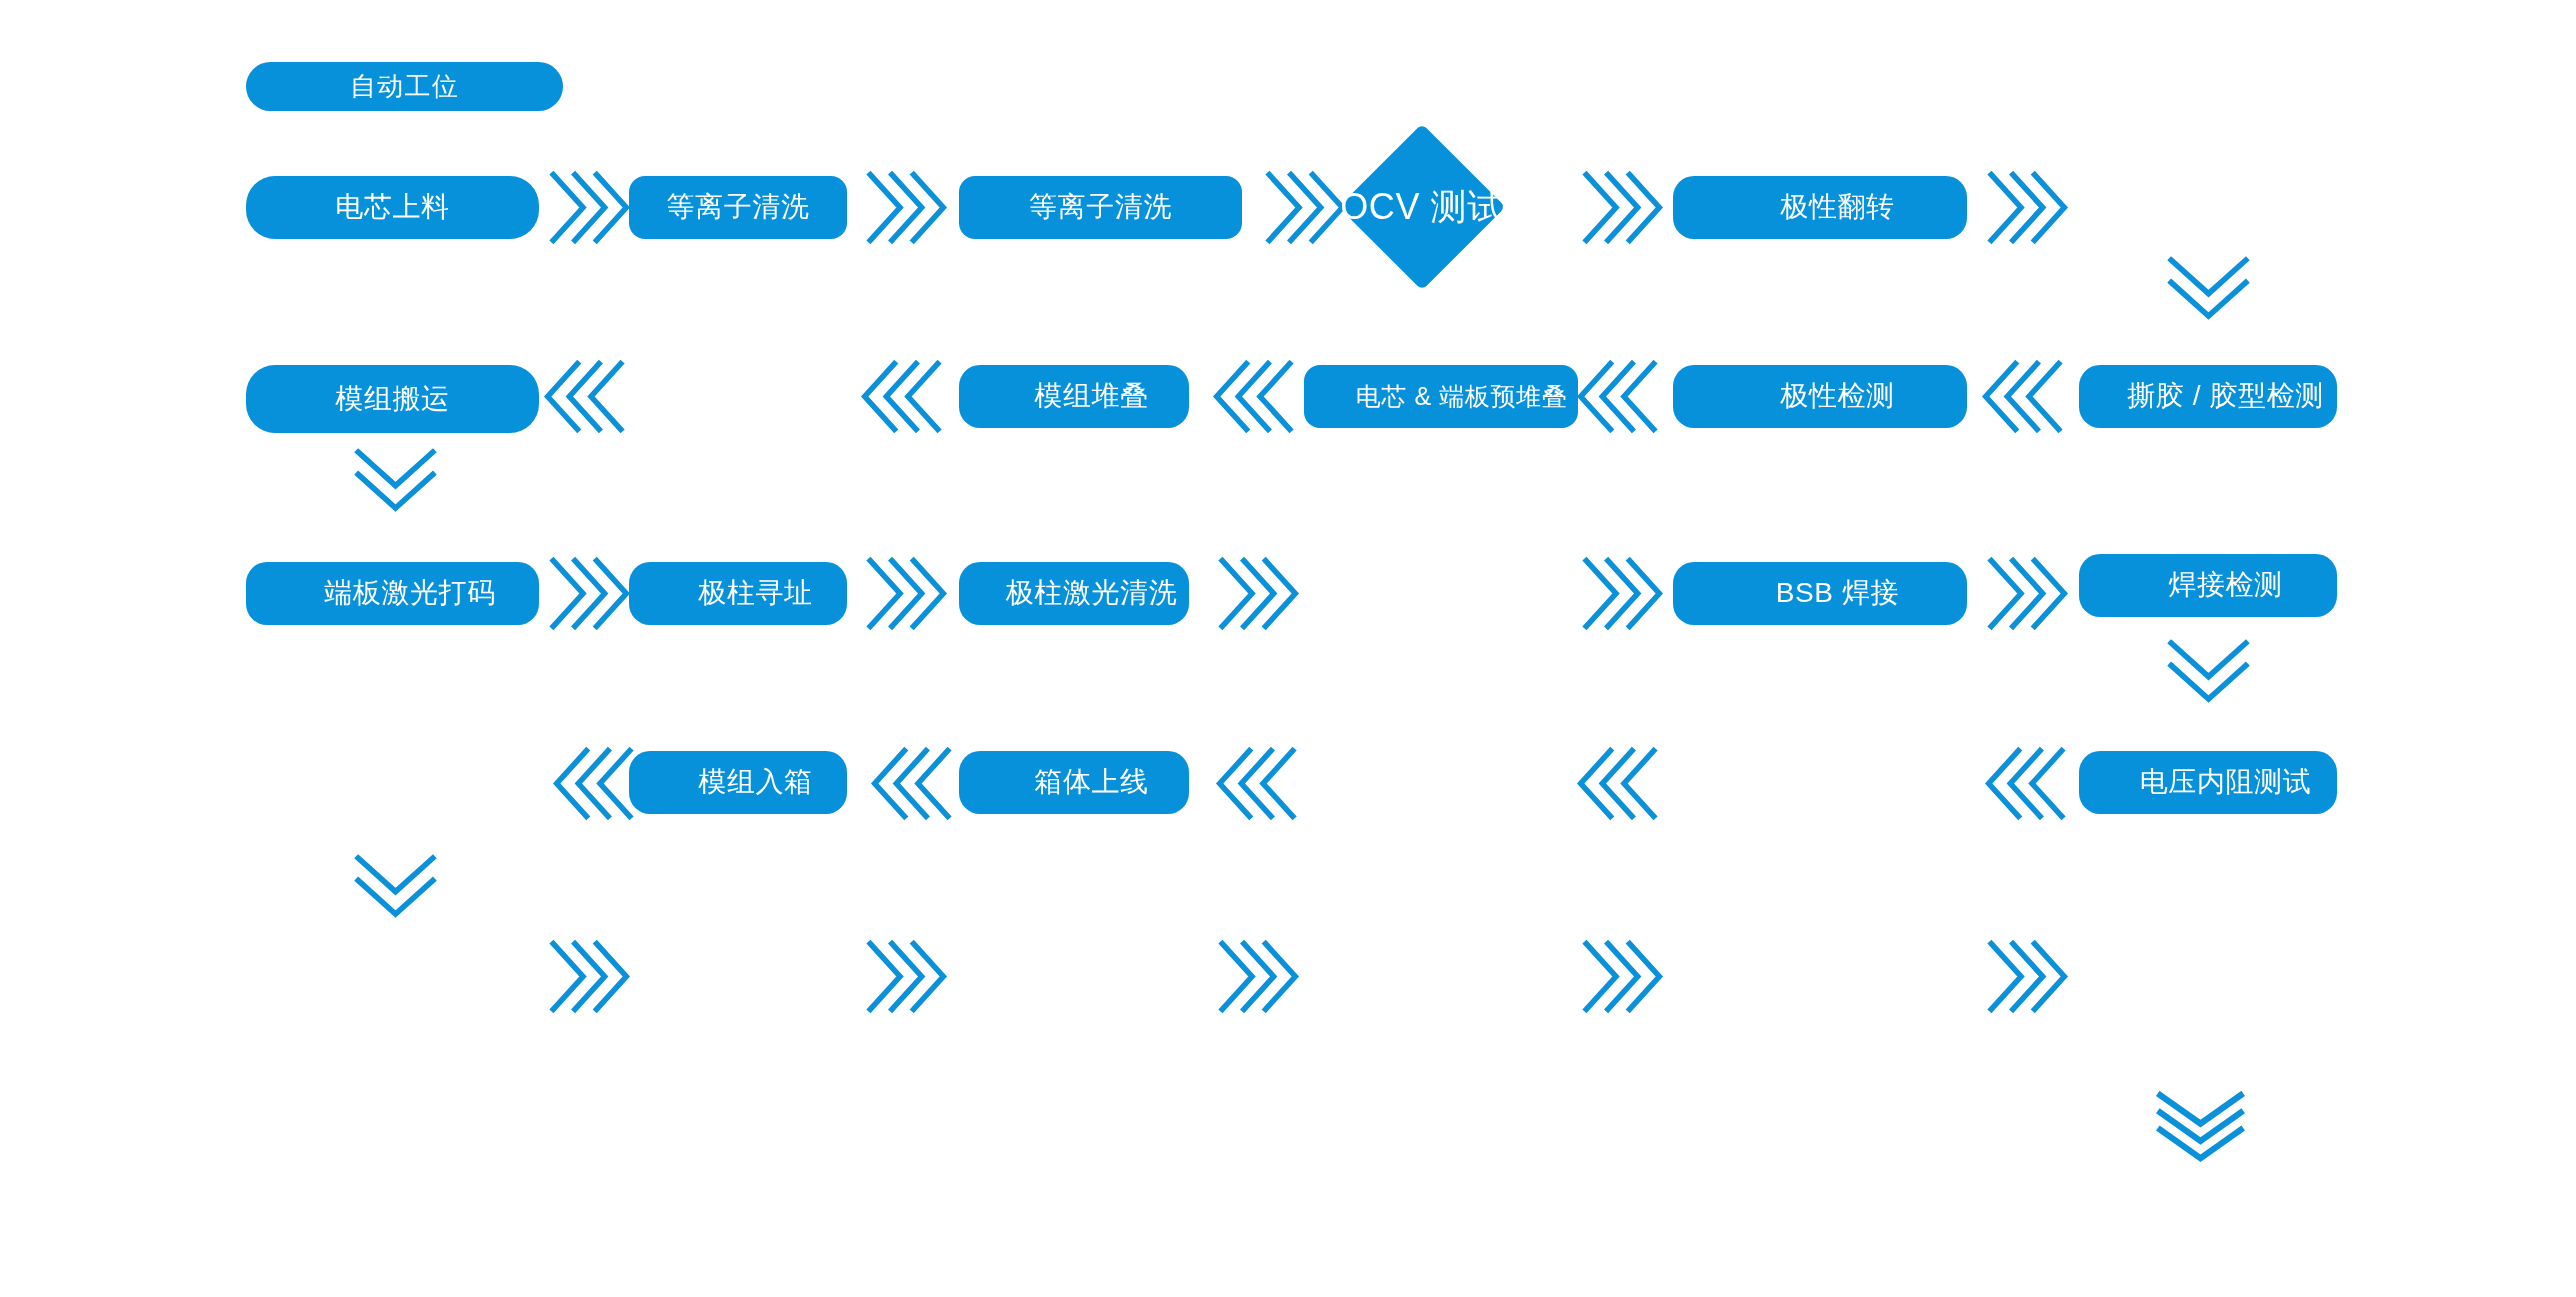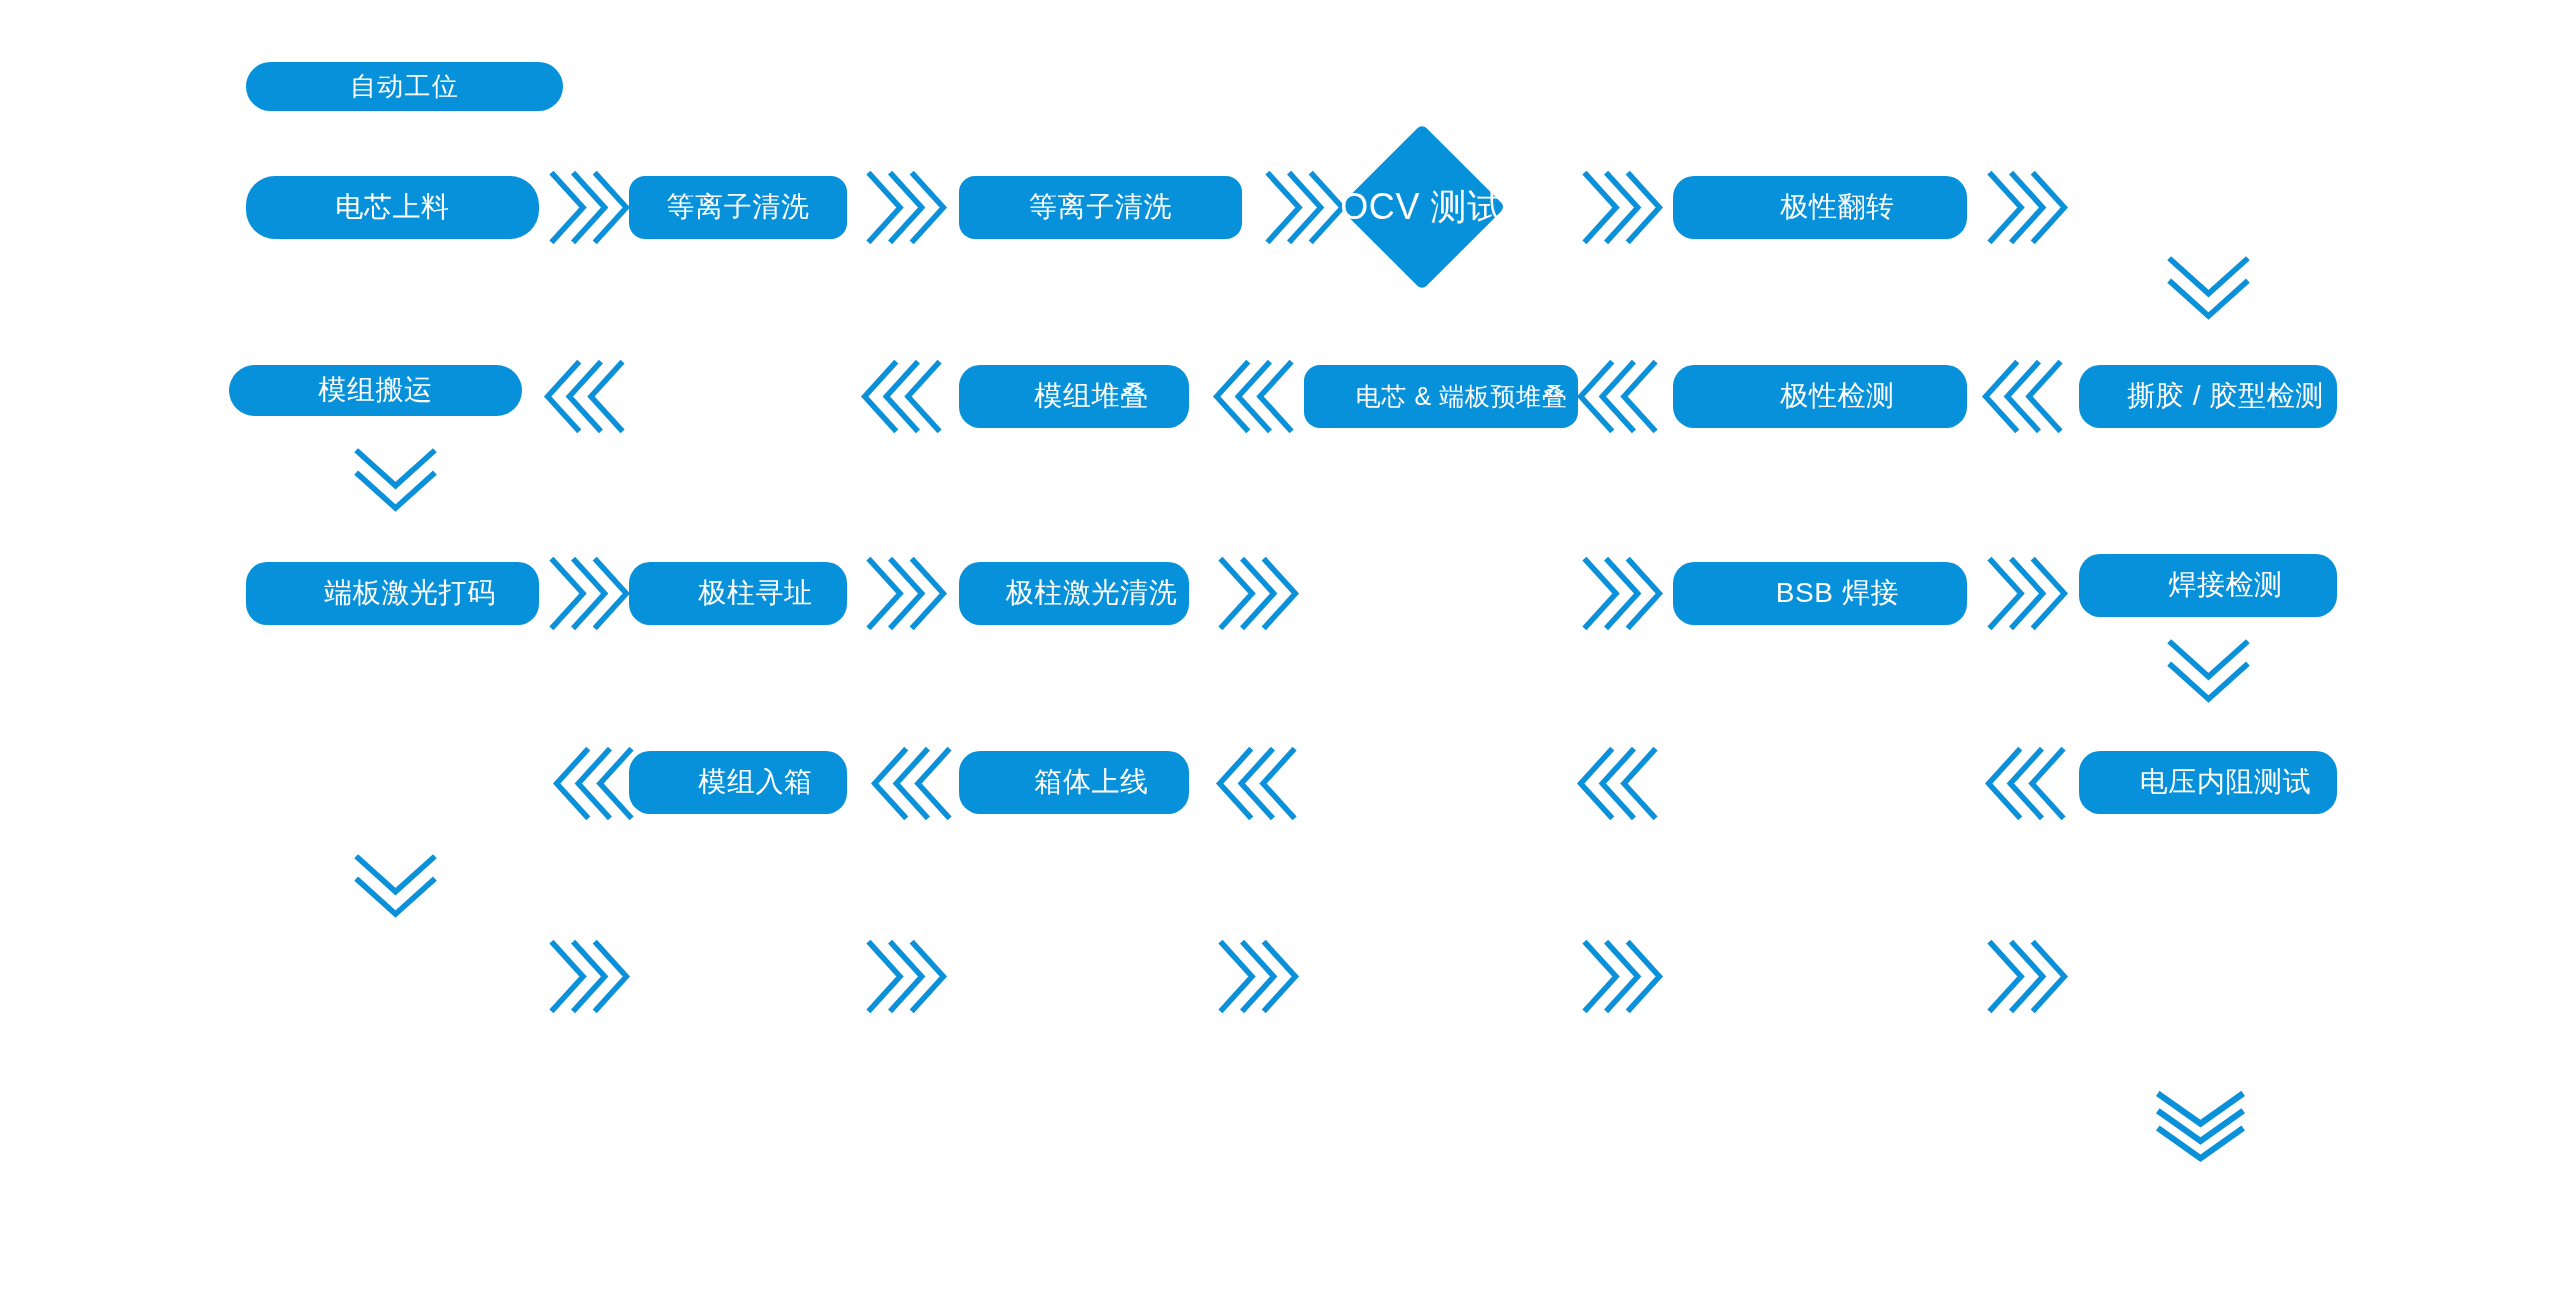--- a/index.html
+++ b/index.html
@@ -142,21 +142,21 @@
 
   <div class="chev" style="left:2165px;top:255px;">
     <svg width="87" height="81" viewBox="0 0 140 130">
       <g fill="none" stroke="#0b90da" stroke-width="9" stroke-linecap="square">
         <polyline points="10,8 70,62 130,8"></polyline>
         <polyline points="10,44 70,98 130,44"></polyline>
       </g>
     </svg>
   </div>
 
-  <div class="node r-pill" style="left:229px;top:365px;width:293px;height:51px;">
+  <div class="node r-pill" style="left:246px;top:365px;width:293px;height:68px;">
     <span>模组搬运</span>
   </div>
 
   <div class="chev" style="left:548px;top:360px;">
     <svg width="78" height="73" viewBox="0 0 125 118">
       <g fill="none" stroke="#0b90da" stroke-width="9" stroke-linecap="square">
         <polyline points="117,6 69,59 117,112"></polyline>
         <polyline points="82,6 34,59 82,112"></polyline>
         <polyline points="47,6 -1,59 47,112"></polyline>
       </g>

